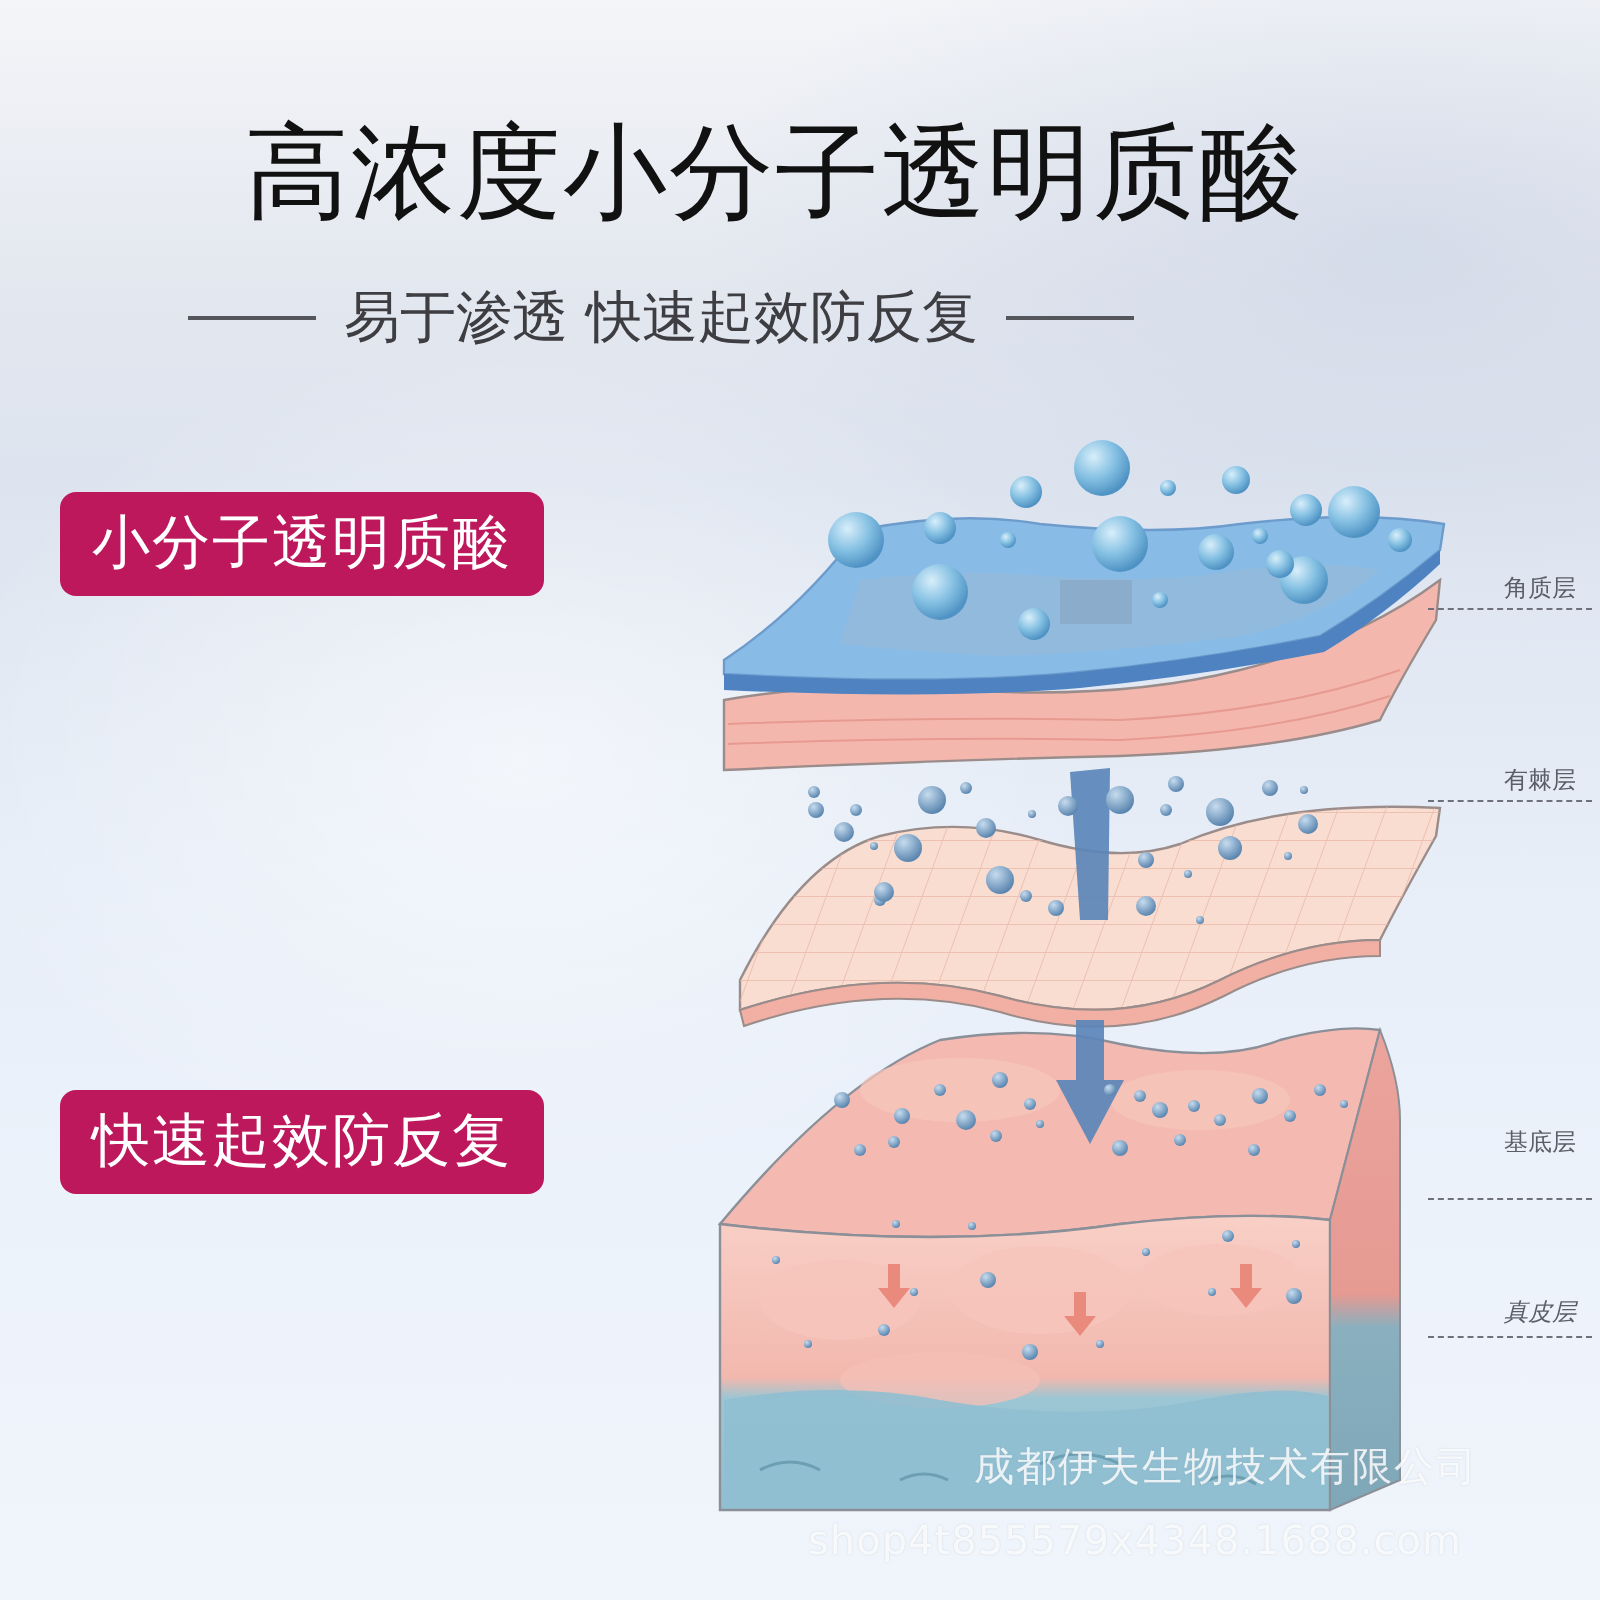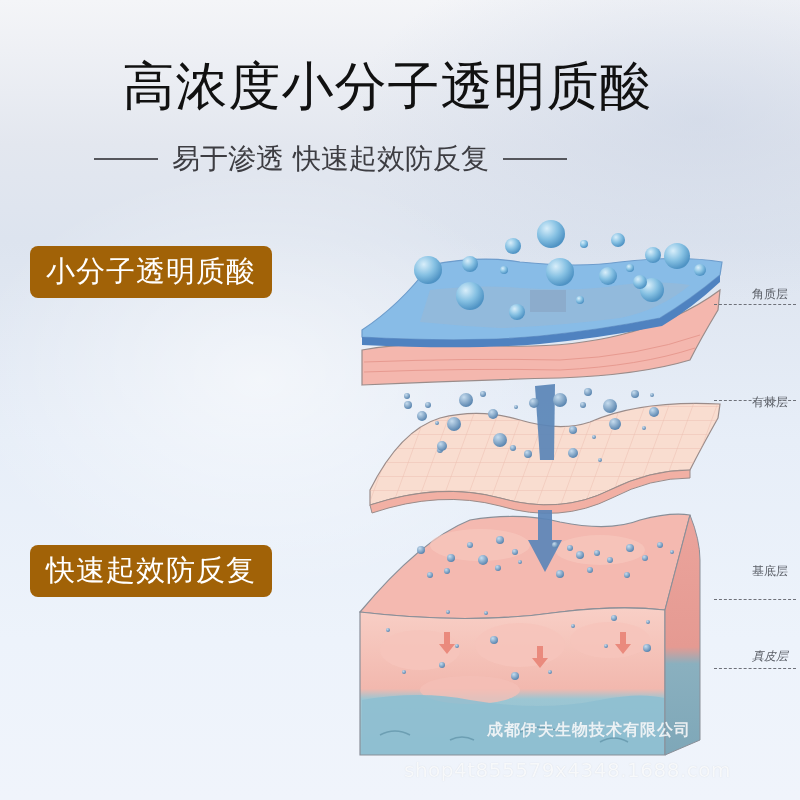--- a/index.html
+++ b/index.html
@@ -16,38 +16,38 @@
     font-size: 52px; color: #111; letter-spacing: 1px; font-weight: 400;
   }
   .subline {
     position: absolute; left: 0; width: 661px; top: 140px;
     display: flex; justify-content: center; align-items: center; gap: 14px;
     color: #3d3d42; font-size: 28px;
   }
   .subline .rule { width: 64px; height: 1.5px; background: #55565c; }
   .pill {
     position: absolute; left: 30px; width: 242px; height: 52px;
-    background: #a16207; border-radius: 8px; color: #fff;
+    background: #be185d; border-radius: 8px; color: #fff;
     font-size: 29px; display: flex; align-items: center; justify-content: center;
     letter-spacing: 1px;
   }
   .pill.small { top: 246px; }
   .pill.large { top: 545px; }
   .layer-label {
     position: absolute; right: 12px; font-size: 12px; color: #5a5e66; text-align: left;
   }
   .dash {
     position: absolute; right: 4px; height: 0; border-top: 1.5px dashed #6e7179; width: 82px;
   }
   .illus { position: absolute; left: 0; top: 0; width: 800px; height: 800px; }
   .watermark {
     position: absolute; color: rgba(255,255,255,0.82); white-space: nowrap;
     text-shadow: 0 0 1px rgba(150,160,175,0.35);
   }
-  .wm1 { left: 487px; top: 720px; font-size: 16px; letter-spacing: 1px; font-weight: bold; }
+  .wm1 { left: 487px; top: 720px; font-size: 20px; letter-spacing: 1px; }
   .wm2 { left: 404px; top: 758px; font-size: 20px; letter-spacing: 0.5px; }
 </style>
 </head>
 <body>
 
 <div class="headline">高浓度小分子透明质酸</div>
 <div class="subline">
   <span class="rule"></span>
   <span>易于渗透 快速起效防反复</span>
   <span class="rule"></span>
@@ -219,21 +219,21 @@
     <circle cx="606" cy="646" r="2"></circle>
     <circle cx="404" cy="672" r="2"></circle>
     <circle cx="442" cy="665" r="3"></circle>
     <circle cx="515" cy="676" r="4"></circle>
     <circle cx="550" cy="672" r="2"></circle>
   </g>
 </svg>
 
 <div class="layer-label" style="top:286px;">角质层</div>
 <div class="dash" style="top:304px;"></div>
-<div class="layer-label" style="top:394px;">有棘层</div>
+<div class="layer-label" style="top:382px;">有棘层</div>
 <div class="dash" style="top:400px;"></div>
 <div class="layer-label" style="top:563px;">基底层</div>
 <div class="dash" style="top:599px;"></div>
 <div class="layer-label" style="top:648px;font-style:italic;">真皮层</div>
 <div class="dash" style="top:668px;"></div>
 
 <div class="watermark wm1">成都伊夫生物技术有限公司</div>
 <div class="watermark wm2">shop4t855579x4348.1688.com</div>
 
 </body></html>

